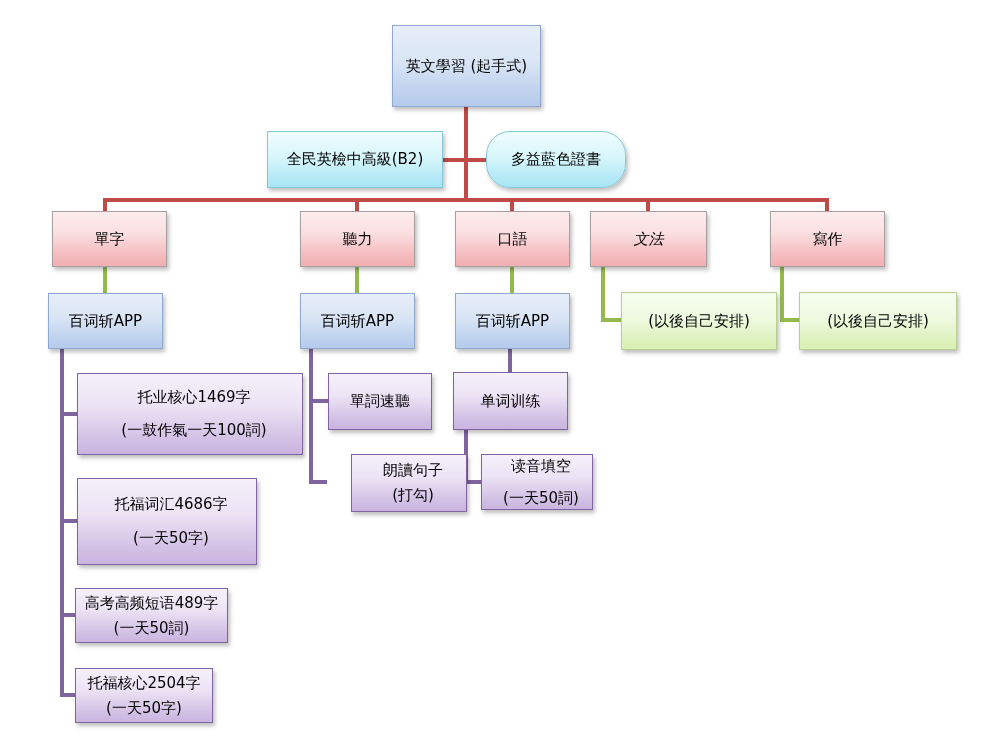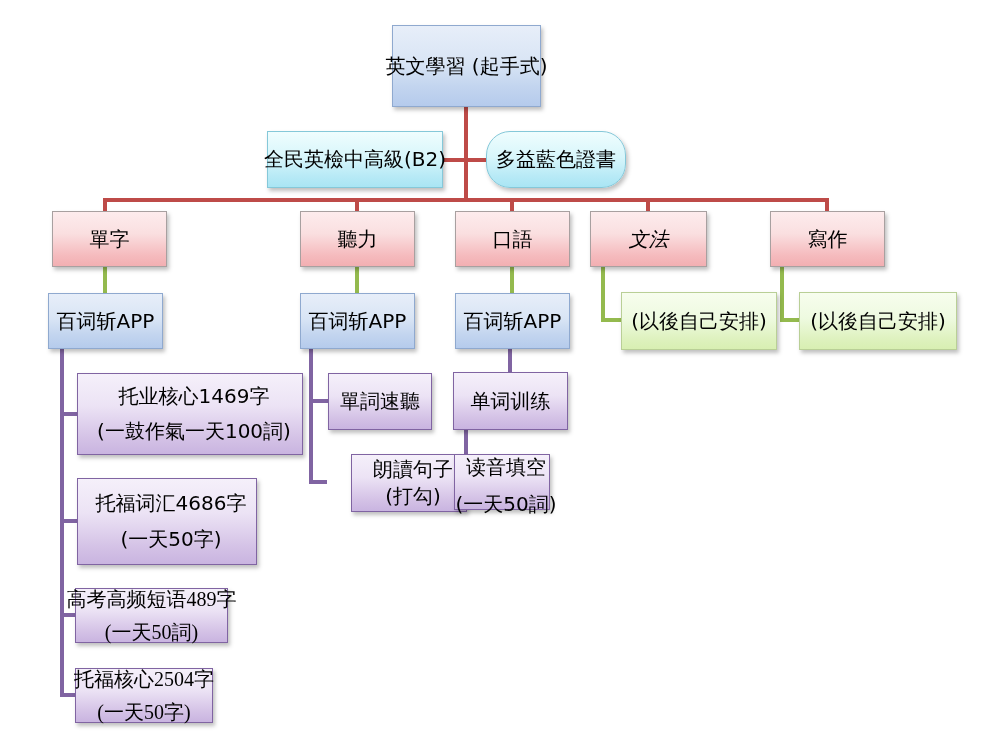--- a/index.html
+++ b/index.html
@@ -5,27 +5,27 @@
   html,body{margin:0;padding:0;background:#ffffff;}
   body{font-family:"DejaVu Sans",sans-serif;color:#000;}
   .canvas{position:relative;width:997px;height:743px;background:#ffffff;overflow:hidden;}
 
   .node{
     position:absolute;
     box-sizing:border-box;
     display:flex;flex-direction:column;
     align-items:center;justify-content:center;
     text-align:center;
-    font-size:20px;line-height:1.25;
+    font-size:15px;line-height:1.25;
     box-shadow:2px 3px 4px rgba(0,0,0,0.25);
     z-index:2;
   }
   .node .line{white-space:nowrap;}
   .node.spread{justify-content:space-evenly;padding-left:8px;}
-  .node.compact .line{line-height:1.65;font-family:Liberation Serif, serif;}
+  .node.compact .line{line-height:1.65;}
 
   .blue{
     background:linear-gradient(to bottom,#e7eef9 0%,#d9e5f5 45%,#c3d5ef 75%,#b5cbec 100%);
     border:1px solid #8fa9cf;
   }
   .cyan{
     background:linear-gradient(to bottom,#effdfe 0%,#d8f6fb 45%,#b8eaf6 80%,#a9e5f4 100%);
     border:1px solid #85c8d9;
   }
   .pink{
@@ -149,18 +149,18 @@
     <div class="line">單詞速聽</div>
   </div>
   <div class="node purplebox spread" style="left:327px;top:454px;width:116px;height:58px;margin-left:24px;">
     <div class="line">朗讀句子</div>
     <div class="line">(打勾)</div>
   </div>
 
   <div class="node purplebox" style="left:453px;top:372px;width:115px;height:58px;">
     <div class="line">单词训练</div>
   </div>
-  <div class="node purplebox spread" style="left:454px;top:454px;width:96px;height:56px;gap:12px;">
+  <div class="node purplebox spread" style="left:481px;top:454px;width:112px;height:56px;gap:12px;">
     <div class="line">读音填空</div>
     <div class="line">(一天50詞)</div>
   </div>
 
 </div>
 
 </body></html>

